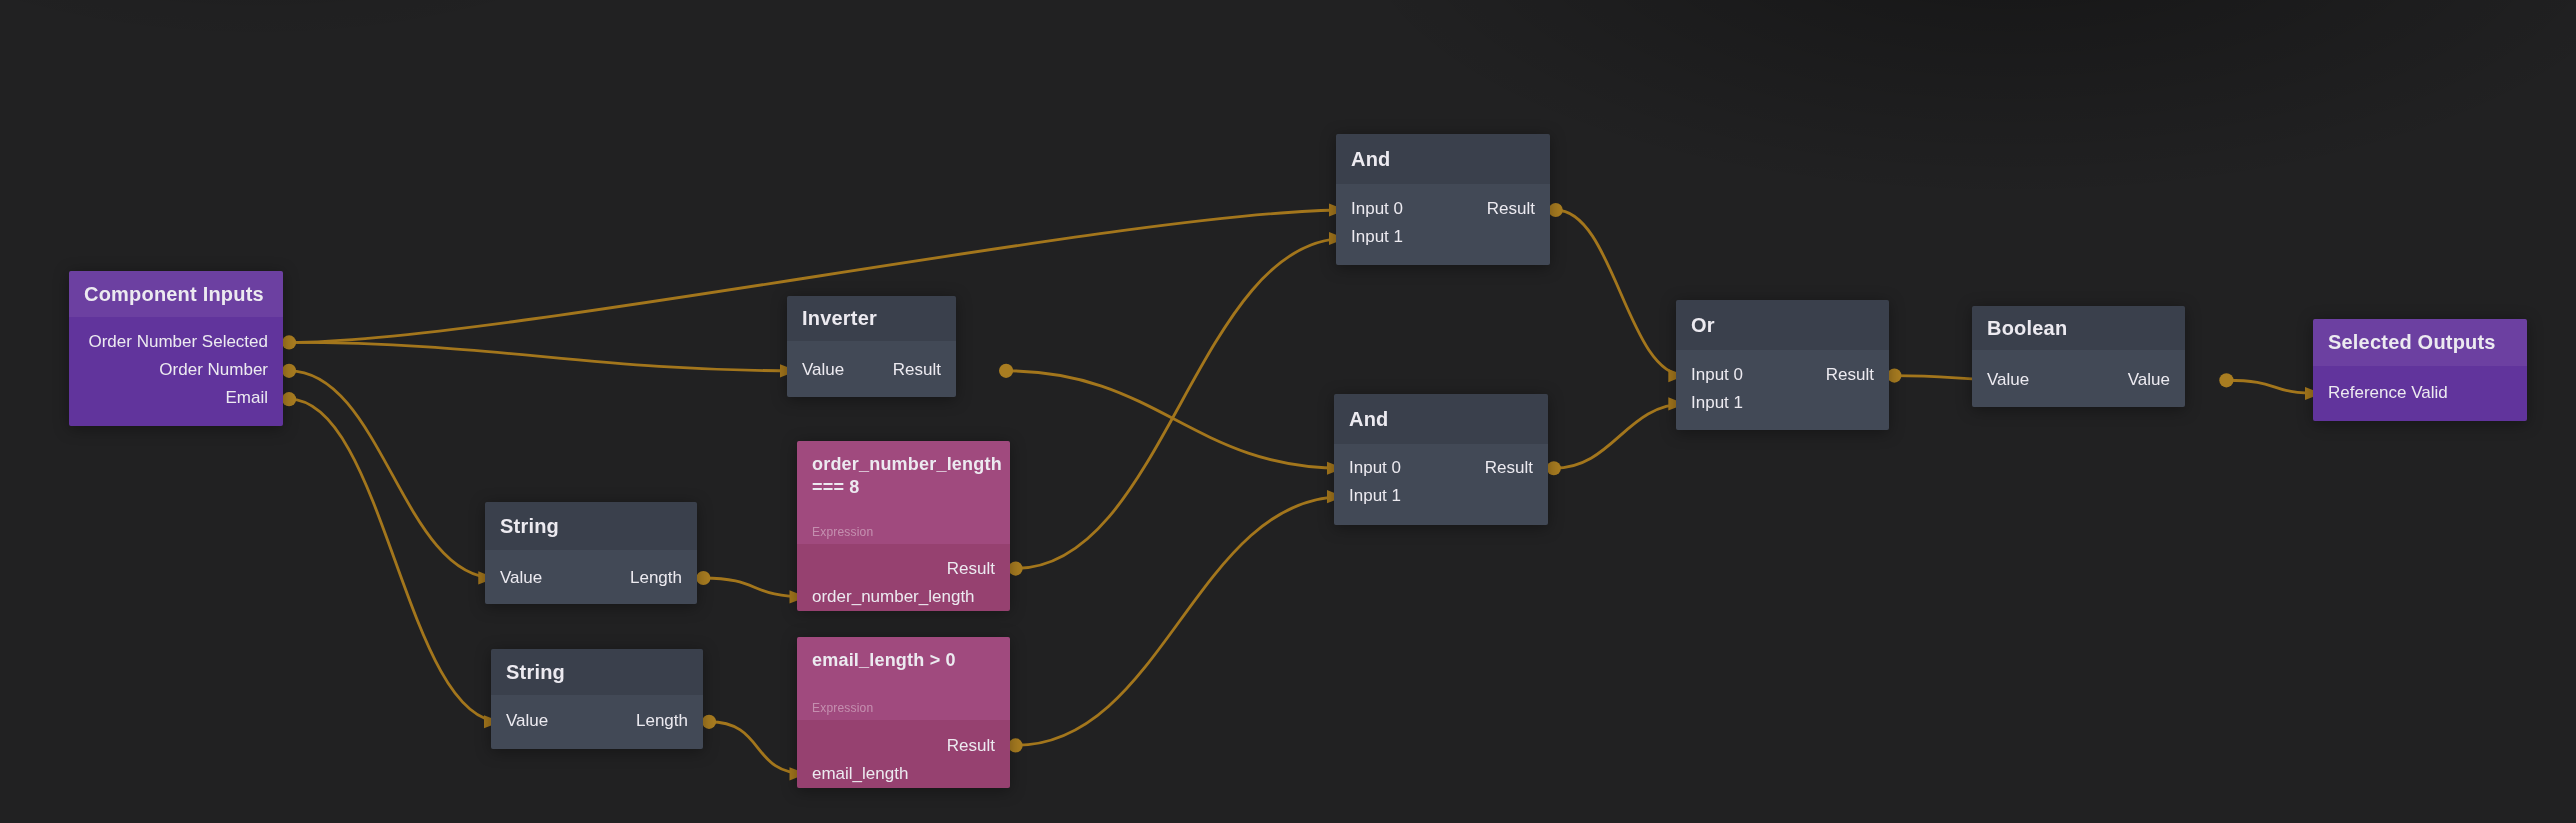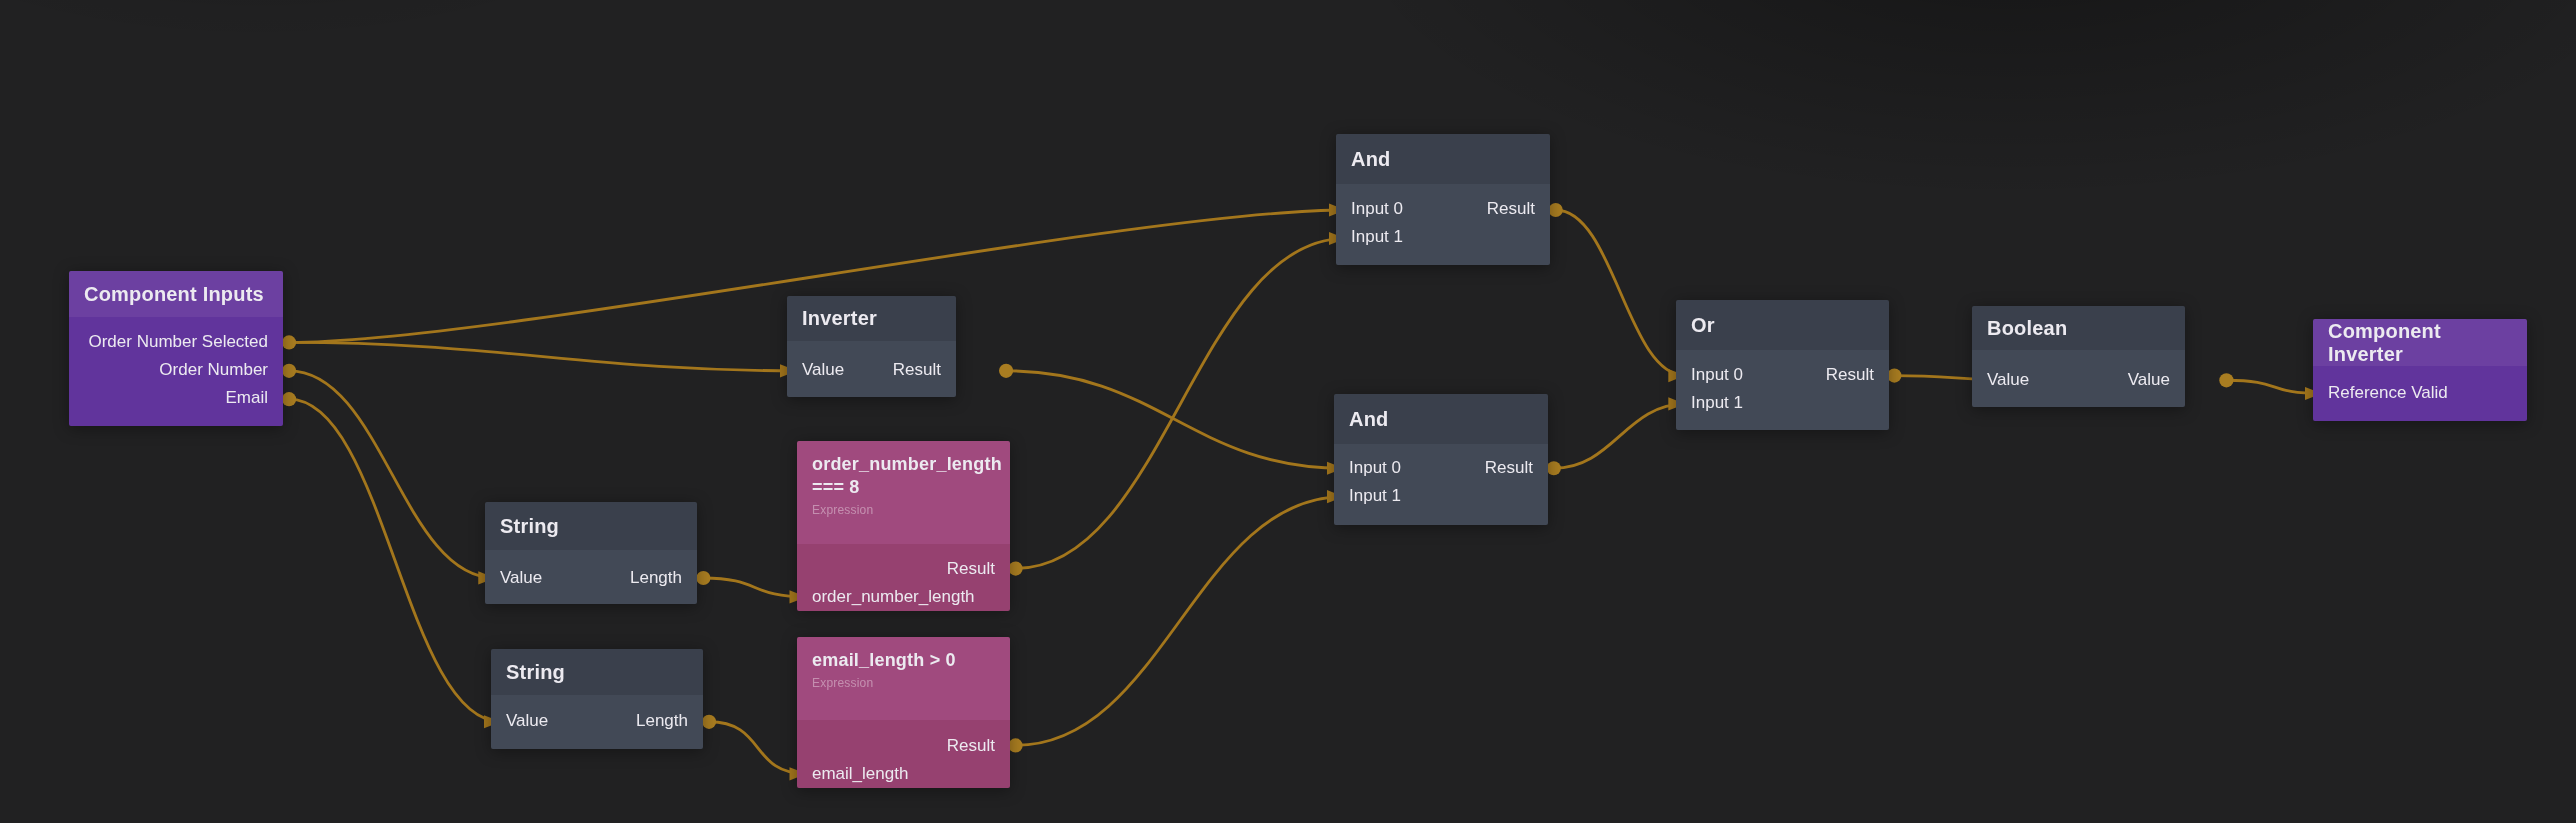--- a/index.html
+++ b/index.html
@@ -28,21 +28,21 @@
     position:absolute;display:flex;flex-direction:column;
     border-radius:1.9px;color:var(--text);
     box-shadow:0 2.8px 15px rgba(0,0,0,.35);
   }
   .hdr{
     flex:0 0 auto;display:flex;align-items:center;
     padding:0 15px;font-size:20px;font-weight:700;letter-spacing:0.2px;
     border-radius:1.9px 1.9px 0 0;
   }
   .hdr.multi{
-    flex-direction:column;align-items:flex-start;justify-content:flex-start;
+    flex-direction:column;align-items:flex-start;justify-content:space-between;
     padding-top:12.3px;font-size:18px;line-height:23px;
   }
   .hdr .title{white-space:pre-wrap;}
   .sub{font-weight:400;font-size:12px;color:var(--text-dim);line-height:23px;}
   .bdy{flex:1 1 auto;padding-top:11.4px;border-radius:0 0 1.9px 1.9px;}
   .row{height:28px;display:flex;align-items:center;justify-content:space-between;
        padding:0 15px;font-size:17px;}
   .row.r{justify-content:flex-end;}
   .lab{white-space:nowrap;}
 
@@ -169,21 +169,21 @@
     <div class="bdy" style="padding-top:16px">
       <div class="row">
         <span class="lab">Value</span>
         <span class="lab">Value</span>
       </div>
     </div>
   </div>
 
   <div class="node t-purple" style="left:2313px;top:319px;width:214px;height:102px">
     <div class="hdr" style="height:47px">
-      <span class="title">Component Inverter</span>
+      <span class="title">Selected Outputs</span>
     </div>
     <div class="bdy" style="padding-top:13.2px">
       <div class="row">
         <span class="lab">Reference Valid</span>
       </div>
     </div>
   </div>
 
   <div class="node t-dark" style="left:485px;top:502px;width:212px;height:102px">
     <div class="hdr" style="height:48px">

